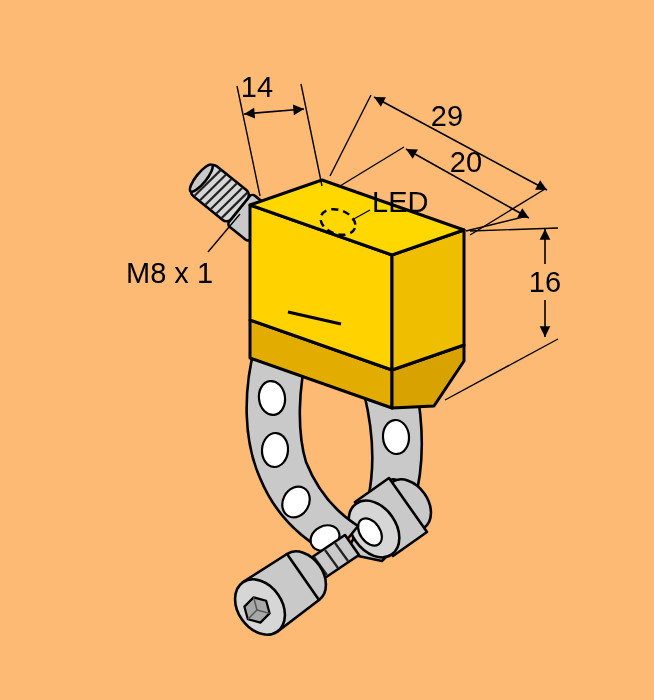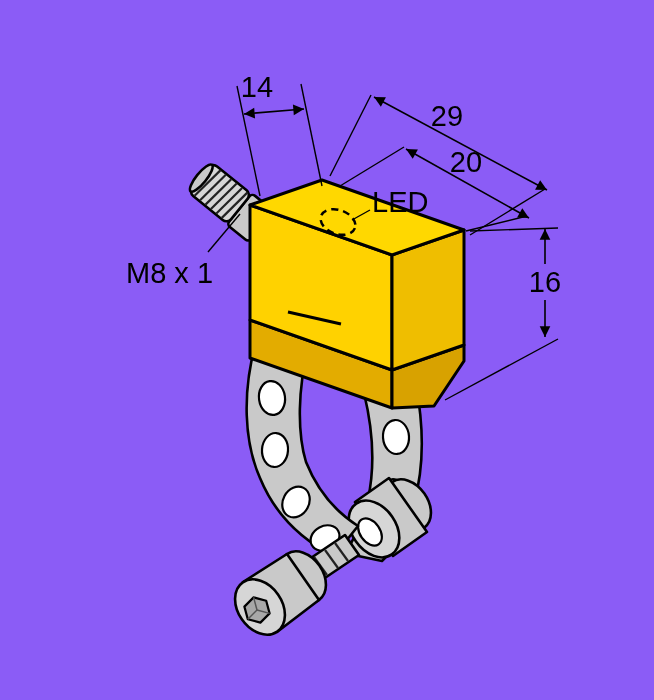--- a/index.html
+++ b/index.html
@@ -1,16 +1,16 @@
 <!DOCTYPE html>
 <html><head>
 <meta charset="utf-8">
 <style>
   html,body{margin:0;padding:0;background:#ffffff;}
-  .page{width:654px;height:700px;background:#8b5cf6;overflow:hidden;position:relative;}
+  .page{width:654px;height:700px;background:#fdba74;overflow:hidden;position:relative;}
   svg{display:block;}
   .ink{stroke:#000000;stroke-linejoin:round;stroke-linecap:round;}
   .face{stroke-width:3;}
   .metal{stroke-width:2.6;}
   .hole{stroke-width:2.2;}
   .thin{stroke:#000;stroke-width:1.4;fill:none;}
   .dim{stroke:#000;stroke-width:1.6;fill:none;}
   .mark{stroke:#000;stroke-width:3;}
   .thread-line{stroke:#222;stroke-width:2.2;}
   .hexline{stroke:#555;stroke-width:1.5;}

